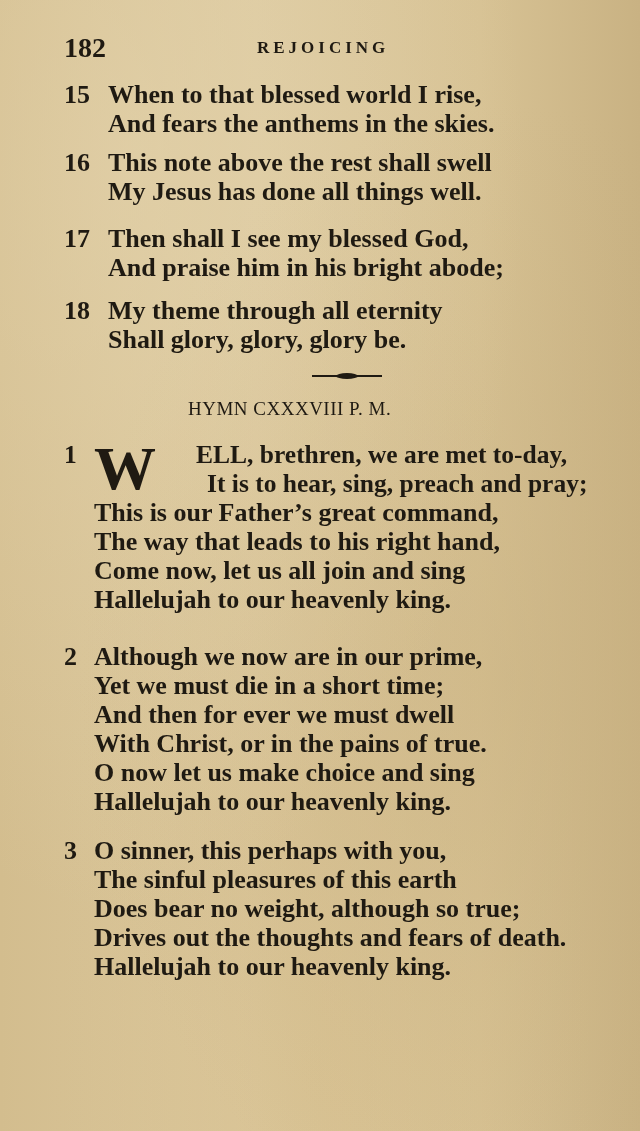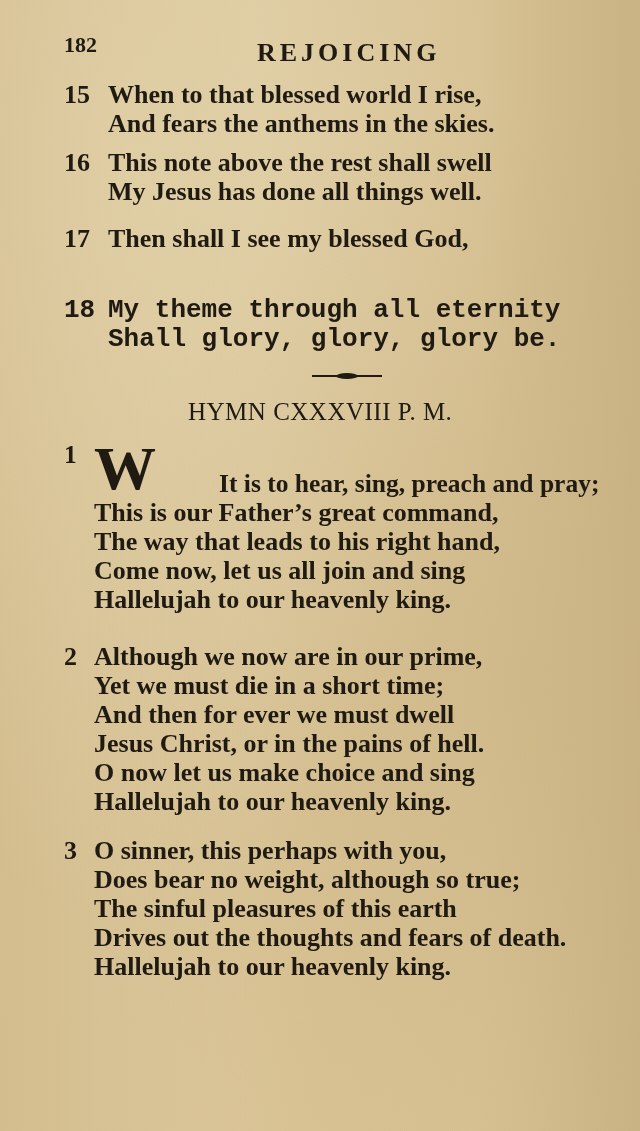--- a/index.html
+++ b/index.html
@@ -10,34 +10,34 @@
       radial-gradient(ellipse at 20% 15%, rgba(230,214,176,0.55), rgba(0,0,0,0) 55%),
       radial-gradient(ellipse at 80% 60%, rgba(200,176,128,0.45), rgba(0,0,0,0) 60%),
       radial-gradient(ellipse at 50% 95%, rgba(214,190,140,0.6), rgba(0,0,0,0) 60%),
       linear-gradient(90deg, #d3bd8e 0%, #dcc99f 40%, #d7c294 75%, #c9b283 100%);
     font-family: "Liberation Serif", "DejaVu Serif", serif;
     color: #1f1a12;
     position: relative;
   }
   .page { position: absolute; left: 0; top: 0; width: 640px; height: 1131px; }
   .header { position: absolute; top: 32px; left: 64px; width: 520px; height: 40px; }
-  .page-number { position: absolute; left: 0; top: 0; font-size: 22px; font-weight: bold; letter-spacing: 0px; }
-  .running-head { position: absolute; left: 193px; top: 6px; font-size: 26px; letter-spacing: 4px; font-weight: bold; }
+  .page-number { position: absolute; left: 0; top: 0; font-size: 28px; font-weight: bold; letter-spacing: 0px; }
+  .running-head { position: absolute; left: 193px; top: 6px; font-size: 17px; letter-spacing: 4px; font-weight: bold; }
 
   .stanza { position: absolute; left: 64px; width: 560px; }
   .line { font-size: 26px; line-height: 29px; white-space: nowrap; height: 29px; }
   .num { display: inline-block; width: 44px; font-weight: bold; }
   .indent { display: inline-block; width: 44px; }
   .txt { font-weight: 600; }
 
   .ornament { position: absolute; left: 312px; top: 372px; width: 70px; height: 8px; }
   .ornament .bar { position: absolute; left: 0; top: 3px; width: 70px; height: 2px; background: #1f1a12; }
   .ornament .center { position: absolute; left: 24px; top: 1px; width: 22px; height: 6px; background: #1f1a12; border-radius: 50%; }
 
-  .hymn-title { position: absolute; left: 188px; top: 398px; font-size: 25px; letter-spacing: 0.5px; }
+  .hymn-title { position: absolute; left: 188px; top: 398px; font-size: 19px; letter-spacing: 0.5px; }
 
   .hymn-first { position: absolute; left: 64px; top: 440px; width: 560px; }
   .dropcap { position: absolute; left: 30px; top: 0px; font-size: 62px; line-height: 56px; font-weight: bold; }
   .first-row { position: relative; height: 29px; font-size: 25.5px; line-height: 29px; white-space: nowrap; }
   .hymn-stanza-num { position: absolute; left: 0; top: 0; font-weight: bold; }
   .first-rest { position: absolute; left: 132px; font-weight: 600; }
   .second-rest { position: absolute; left: 143px; font-weight: 600; }
   .hymn-lines { position: absolute; left: 30px; top: 58px; }
 </style>
 </head>
@@ -55,60 +55,62 @@
     <div class="line"><span class="indent"></span><span class="txt">And fears the anthems in the skies.</span></div>
   </div>
 
   <div class="stanza" style="top:148px;">
     <div class="line"><span class="num">16</span><span class="txt">This note above the rest shall swell</span></div>
     <div class="line"><span class="indent"></span><span class="txt">My Jesus has done all things well.</span></div>
   </div>
 
   <div class="stanza" style="top:224px;">
     <div class="line"><span class="num">17</span><span class="txt">Then shall I see my blessed God,</span></div>
+    <div class="line"><span class="indent"></span><span class="txt">And praise him in his bright abode;</span></div>
   </div>
 
-  <div class="stanza" style="top:296px;font-family:Liberation Mono, monospace;">
+  <div class="stanza" style="top:296px;">
     <div class="line"><span class="num">18</span><span class="txt">My theme through all eternity</span></div>
     <div class="line"><span class="indent"></span><span class="txt">Shall glory, glory, glory be.</span></div>
   </div>
 
   <div class="ornament">
     <div class="bar"></div>
     <div class="center"></div>
   </div>
 
   <div class="hymn-title">HYMN CXXXVIII  P. M.</div>
 
   <div class="hymn-first">
     <span class="dropcap">W</span>
     <div class="first-row">
       <span class="hymn-stanza-num">1</span>
+      <span class="first-rest">ELL, brethren, we are met to-day,</span>
     </div>
     <div class="first-row">
-      <span class="second-rest" style="left:155px;text-align:center;">It is to hear, sing, preach and pray;</span>
+      <span class="second-rest" style="left:143px;text-align:center;">It is to hear, sing, preach and pray;</span>
     </div>
     <div class="hymn-lines">
       <div class="line txt">This is our Father’s great command,</div>
       <div class="line txt">The way that leads to his right hand,</div>
       <div class="line txt">Come now, let us all join and sing</div>
       <div class="line txt">Hallelujah to our heavenly king.</div>
     </div>
   </div>
 
   <div class="stanza" style="top:642px;">
     <div class="line"><span class="num" style="width:30px;">2</span><span class="txt">Although we now are in our prime,</span></div>
     <div class="line"><span class="indent" style="width:30px;"></span><span class="txt">Yet we must die in a short time;</span></div>
     <div class="line"><span class="indent" style="width:30px;"></span><span class="txt">And then for ever we must dwell</span></div>
-    <div class="line"><span class="indent" style="width:30px;"></span><span class="txt">Jesus Christ, or in the pains of hell.</span></div>
+    <div class="line"><span class="indent" style="width:30px;"></span><span class="txt">With Christ, or in the pains of true.</span></div>
     <div class="line"><span class="indent" style="width:30px;"></span><span class="txt">O now let us make choice and sing</span></div>
     <div class="line"><span class="indent" style="width:30px;"></span><span class="txt">Hallelujah to our heavenly king.</span></div>
   </div>
 
   <div class="stanza" style="top:836px;">
     <div class="line"><span class="num" style="width:30px;">3</span><span class="txt">O sinner, this perhaps with you,</span></div>
+    <div class="line"><span class="indent" style="width:30px;"></span><span class="txt">The sinful pleasures of this earth</span></div>
     <div class="line"><span class="indent" style="width:30px;"></span><span class="txt">Does bear no weight, although so true;</span></div>
-    <div class="line"><span class="indent" style="width:30px;"></span><span class="txt">The sinful pleasures of this earth</span></div>
     <div class="line"><span class="indent" style="width:30px;"></span><span class="txt">Drives out the thoughts and fears of death.</span></div>
     <div class="line"><span class="indent" style="width:30px;"></span><span class="txt">Hallelujah to our heavenly king.</span></div>
   </div>
 
 </div>
 
 </body></html>

